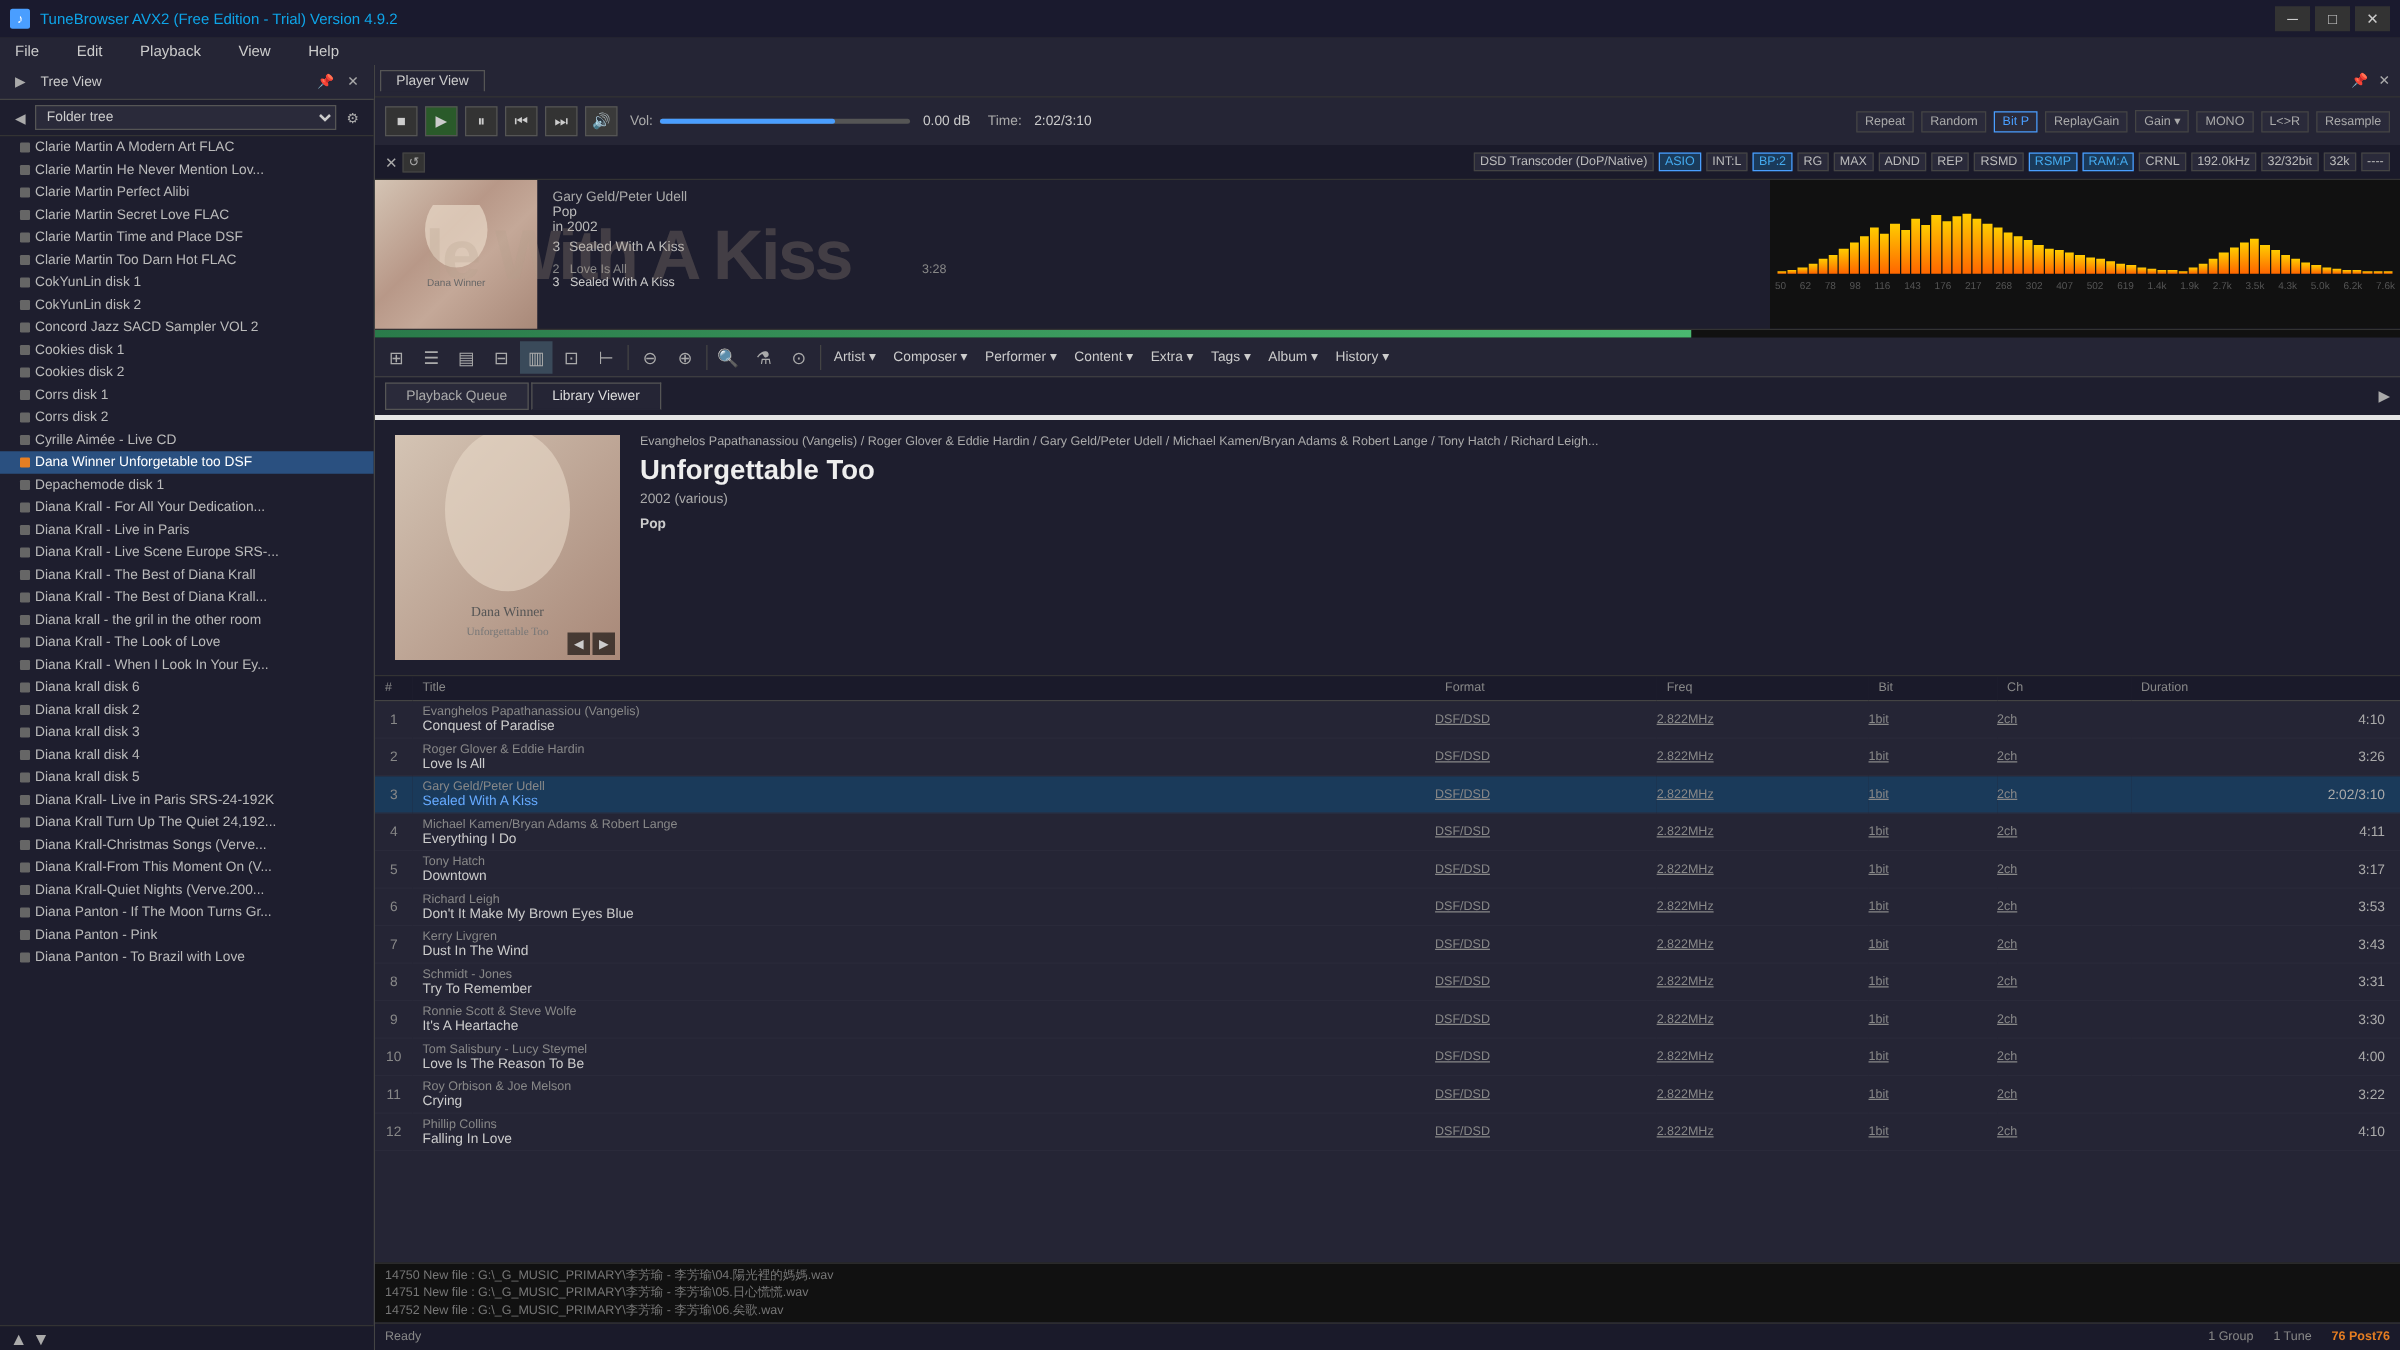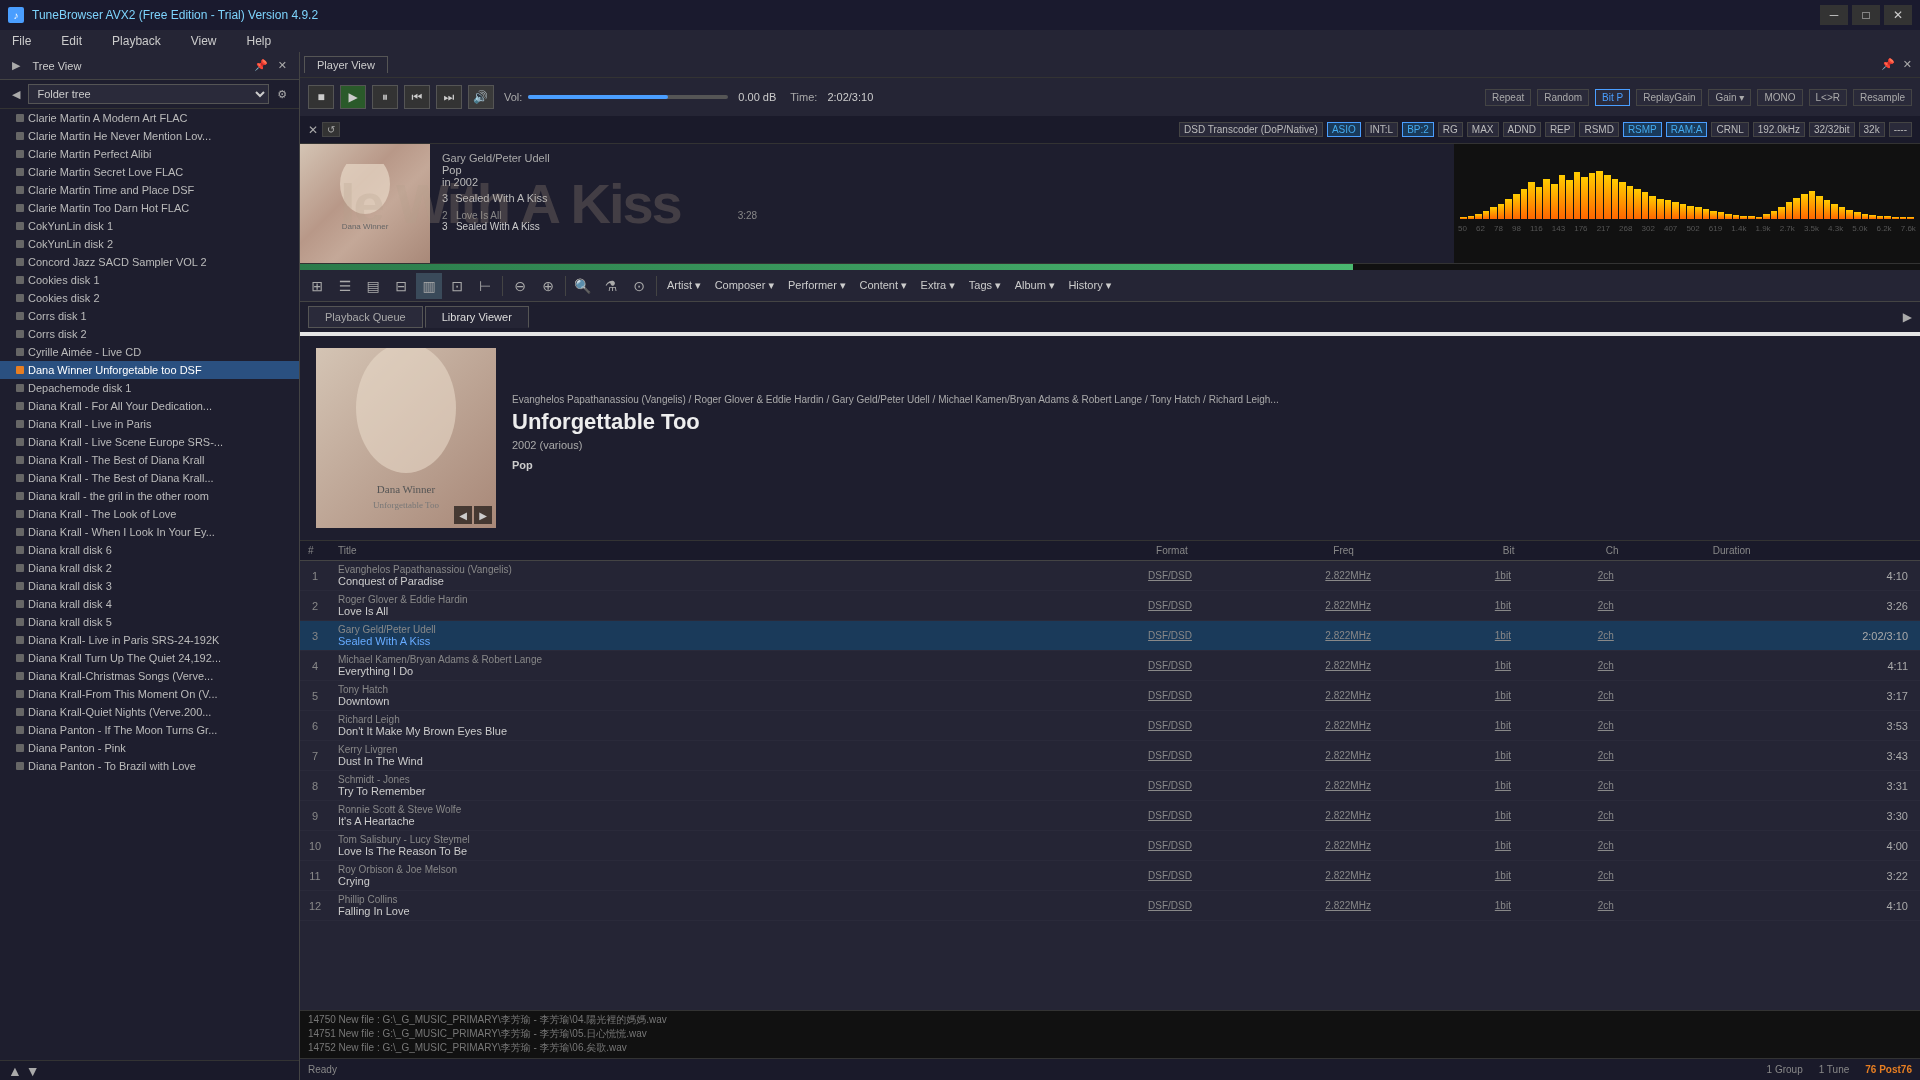--- a/index.html
+++ b/index.html
@@ -2,21 +2,21 @@
 <html><head>
   <meta charset="utf-8">
   <style>
     * { margin: 0; padding: 0; box-sizing: border-box; }
     body { width: 1920px; height: 1080px; background: #2b2b2b; font-family: 'Segoe UI', Tahoma, sans-serif; font-size: 12px; color: #ddd; overflow: hidden; }
     
     
     #titlebar { background: #1a1a2e; height: 30px; display: flex; align-items: center; justify-content: space-between; padding: 0 8px; }
     #titlebar-left { display: flex; align-items: center; gap: 8px; }
     #titlebar-icon { width: 16px; height: 16px; background: #4a9eff; border-radius: 2px; display: flex; align-items: center; justify-content: center; font-size: 10px; color: white; }
-    #titlebar-title { color: #7dd3fc; font-size: 12px; }
+    #titlebar-title { color: #0ea5e9; font-size: 12px; }
     #titlebar-controls { display: flex; gap: 4px; }
     .title-btn { width: 28px; height: 20px; background: #333; border: none; color: #ccc; cursor: pointer; display: flex; align-items: center; justify-content: center; font-size: 12px; }
 
     
     #menubar { background: #252535; height: 22px; display: flex; align-items: center; padding: 0 4px; gap: 14px; }
     .menu-item { padding: 2px 8px; color: #ccc; cursor: pointer; font-size: 12px; }
 
     
     #main-layout { display: flex; height: calc(1080px - 52px); }
 
@@ -90,21 +90,21 @@
 
     
     #content-area { flex: 1; display: flex; flex-direction: column; overflow: hidden; }
     
     
     #album-header { display: flex; padding: 12px 16px; gap: 16px; background: #1e1e2e; border-bottom: 1px solid #333; }
     #album-cover { width: 180px; height: 180px; background: linear-gradient(135deg, #c8b8a8, #a89888); flex-shrink: 0; position: relative; overflow: hidden; display: flex; align-items: center; justify-content: center; }
     #album-cover-controls { position: absolute; bottom: 4px; right: 4px; display: flex; gap: 2px; }
     .cover-btn { background: rgba(0,0,0,0.6); border: none; color: #ccc; width: 18px; height: 18px; cursor: pointer; font-size: 10px; display: flex; align-items: center; justify-content: center; }
     
-    #album-details { flex: 1; margin-top: 46px; }
+    #album-details { flex: 1; }
     #album-artists { font-size: 10px; color: #aaa; margin-bottom: 4px; white-space: nowrap; overflow: hidden; text-overflow: ellipsis; }
     #album-title-main { font-size: 22px; font-weight: bold; color: #eee; margin-bottom: 4px; }
     #album-year-genre { font-size: 11px; color: #aaa; margin-bottom: 8px; }
     #album-genre { font-size: 11px; color: #ccc; font-weight: bold; }
 
     
     #track-list-container { flex: 1; overflow-y: auto; }
     #track-list { width: 100%; border-collapse: collapse; }
     #track-list thead tr { background: #1a1a2a; border-bottom: 1px solid #444; }
     #track-list thead th { padding: 4px 8px; text-align: left; font-size: 10px; color: #888; font-weight: normal; }
@@ -410,21 +410,21 @@
           <div style="color:#ccc;">3 &nbsp;&nbsp;<span>Sealed With A Kiss</span></div>
         </div>
       </div>
 
       <div id="overlay-text">
         <div id="overlay-title" style="font-size:56px; font-weight:bold; color:rgba(180,160,140,0.25); white-space:nowrap; padding-left:40px; letter-spacing: -2px;">
           le With A Kiss
         </div>
       </div>
 
-      <div id="spectrum-area" style="width:466px;background:#111;padding:4px 2px 0 2px;">
+      <div id="spectrum-area" style="width:504px;background:#111;padding:4px 2px 0 2px;">
         <div id="spectrum-bars" style="display:flex;align-items:flex-end;height:75px;gap:1px;">
             <div style="flex: 1 1 0%; height: 2%; background: linear-gradient(to top, rgb(255, 102, 0), rgb(255, 204, 0)); min-height: 2px;"></div>
             <div style="flex: 1 1 0%; height: 5%; background: linear-gradient(to top, rgb(255, 102, 0), rgb(255, 204, 0)); min-height: 2px;"></div>
             <div style="flex: 1 1 0%; height: 8%; background: linear-gradient(to top, rgb(255, 102, 0), rgb(255, 204, 0)); min-height: 2px;"></div>
             <div style="flex: 1 1 0%; height: 12%; background: linear-gradient(to top, rgb(255, 102, 0), rgb(255, 204, 0)); min-height: 2px;"></div>
             <div style="flex: 1 1 0%; height: 18%; background: linear-gradient(to top, rgb(255, 102, 0), rgb(255, 204, 0)); min-height: 2px;"></div>
             <div style="flex: 1 1 0%; height: 22%; background: linear-gradient(to top, rgb(255, 102, 0), rgb(255, 204, 0)); min-height: 2px;"></div>
             <div style="flex: 1 1 0%; height: 30%; background: linear-gradient(to top, rgb(255, 102, 0), rgb(255, 204, 0)); min-height: 2px;"></div>
             <div style="flex: 1 1 0%; height: 38%; background: linear-gradient(to top, rgb(255, 102, 0), rgb(255, 204, 0)); min-height: 2px;"></div>
             <div style="flex: 1 1 0%; height: 45%; background: linear-gradient(to top, rgb(255, 102, 0), rgb(255, 204, 0)); min-height: 2px;"></div>

